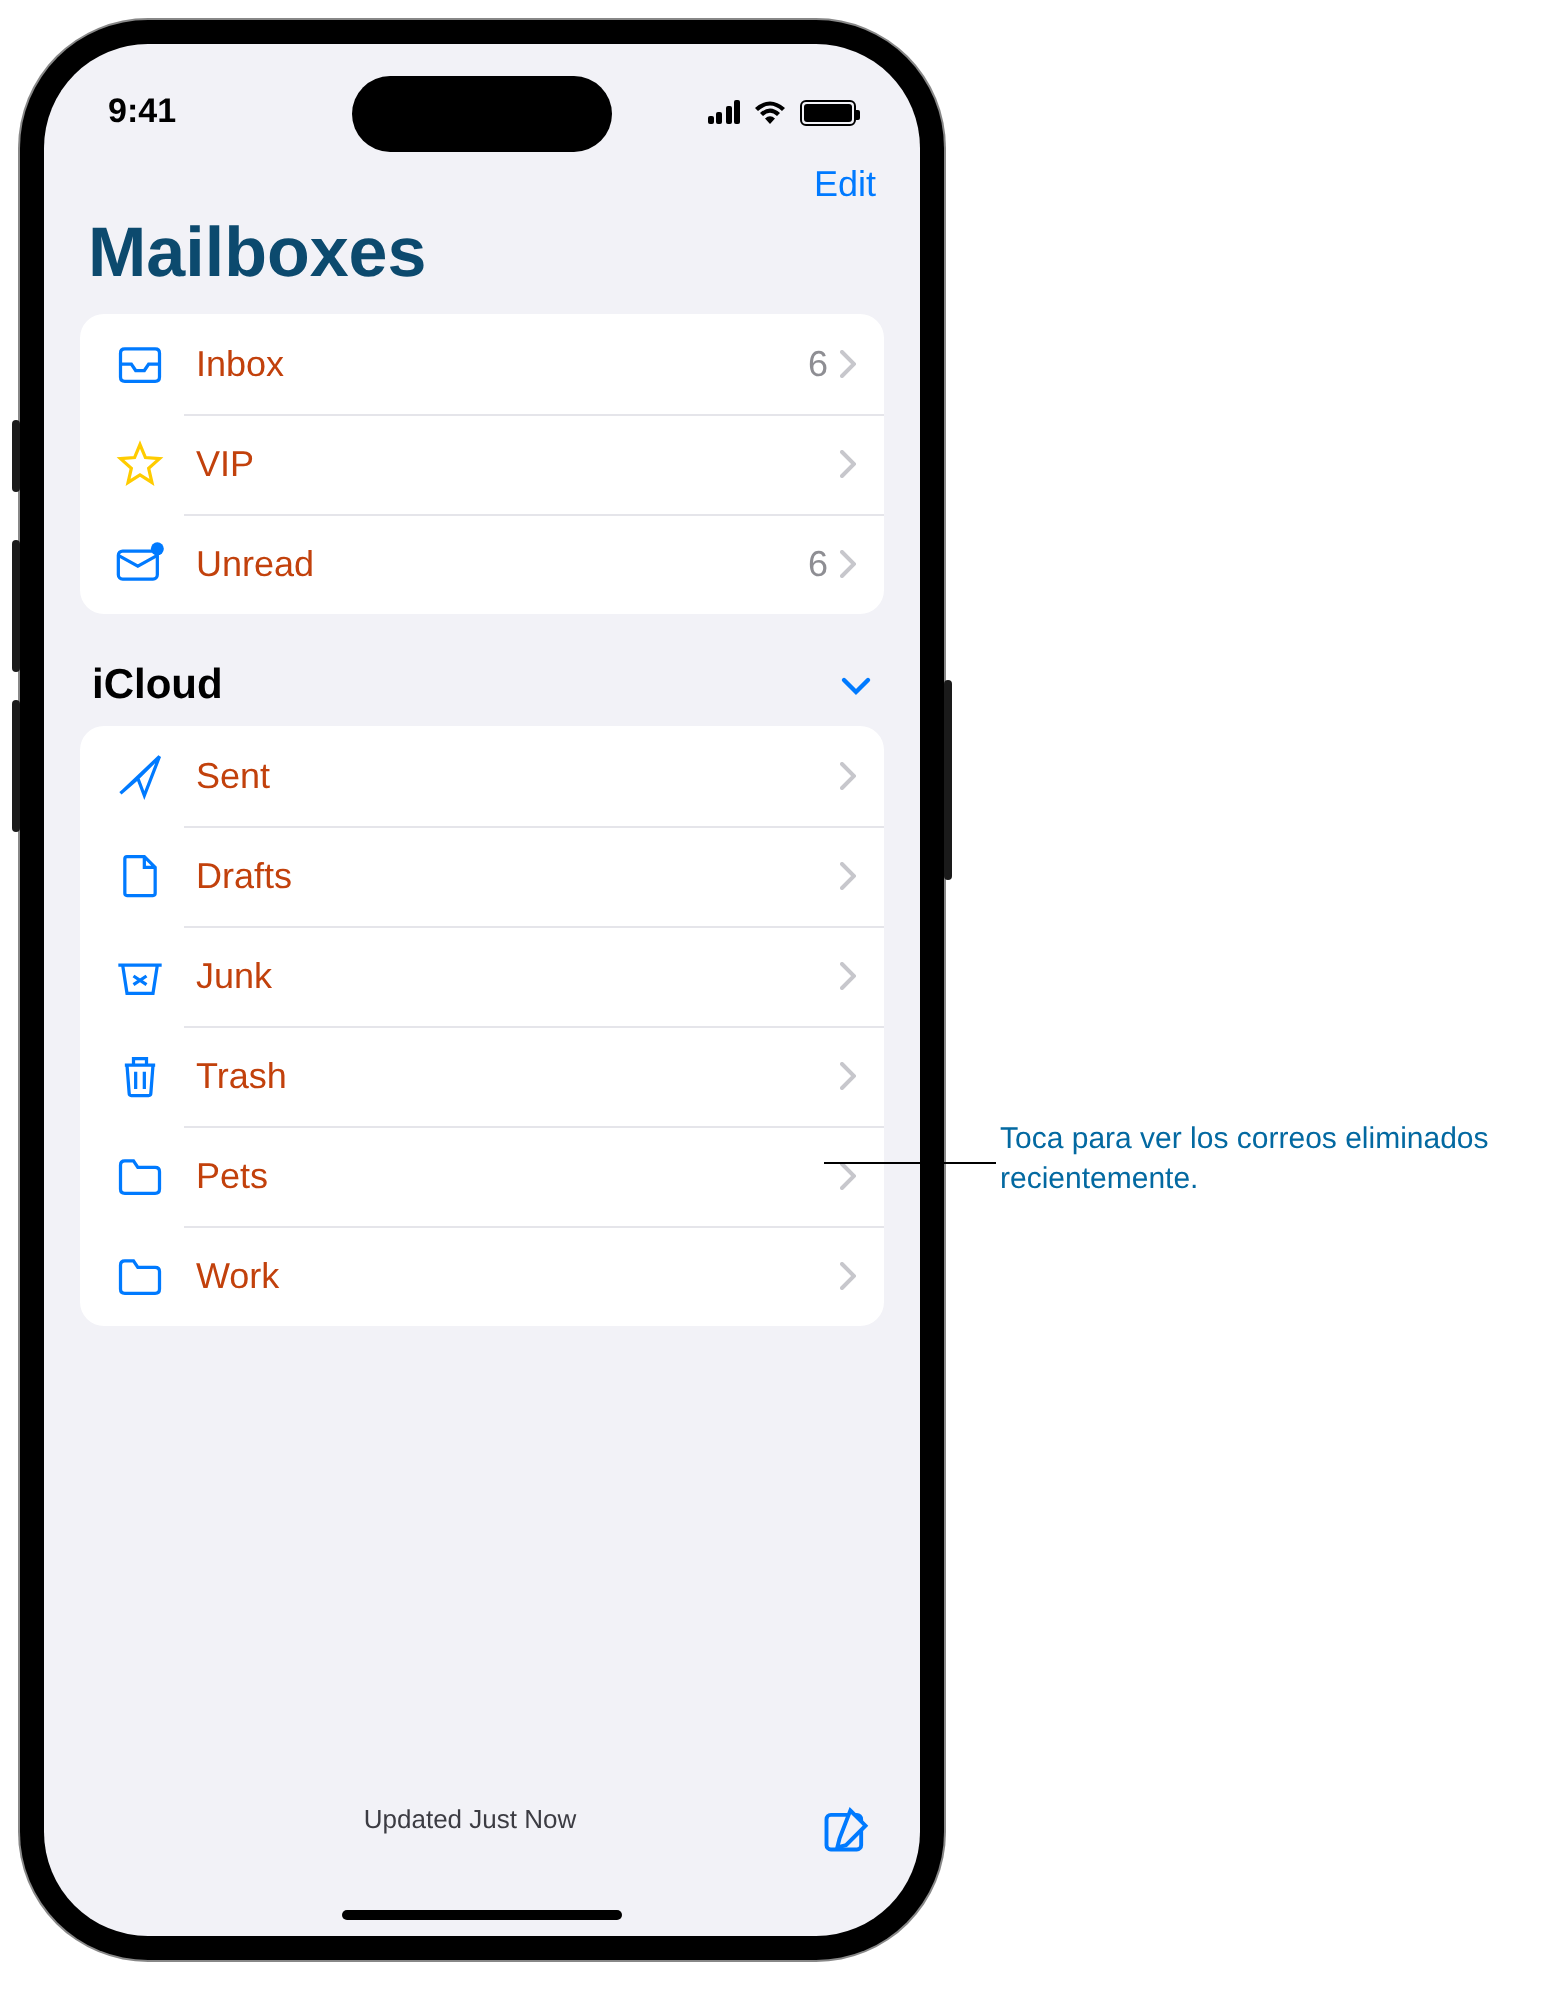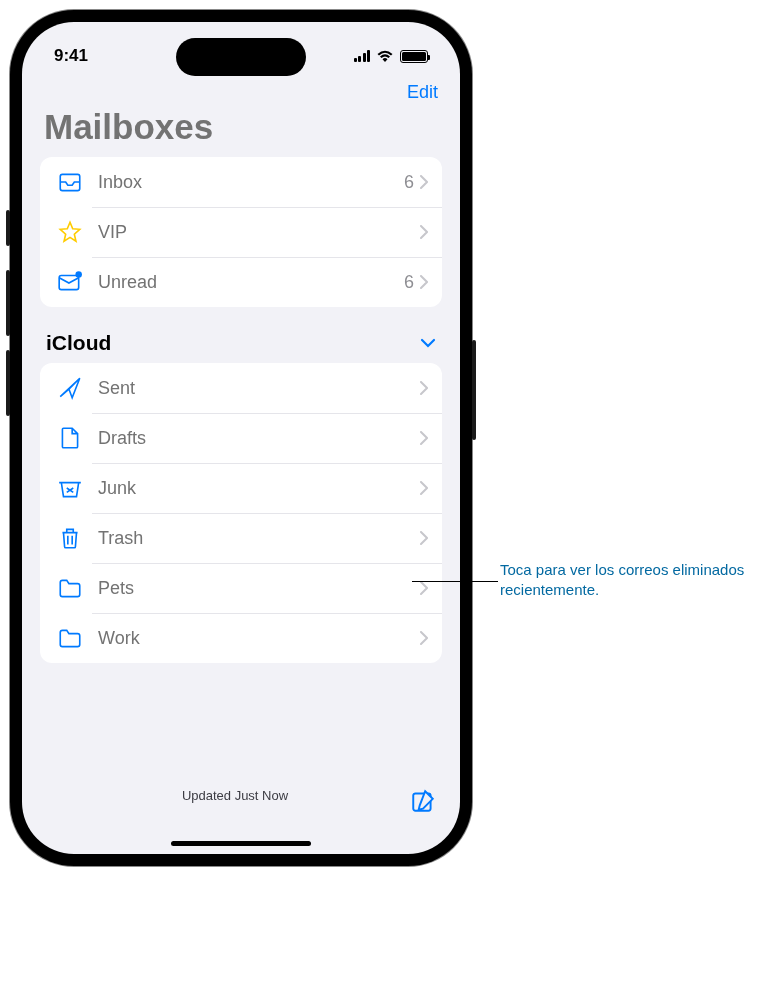--- a/index.html
+++ b/index.html
@@ -13,21 +13,21 @@
       background: #fff;
       width: 782px;
       height: 1008px;
       position: relative;
     }
     .phone-frame {
       position: absolute;
       left: 10px;
       top: 10px;
       width: 462px;
-      height: 856px;
+      height: 970px;
       border-radius: 64px;
       background: #000;
       padding: 12px;
       box-shadow: 0 0 0 1px #888;
     }
     .phone-side-btn {
       position: absolute;
       background: #1a1a1a;
       border-radius: 2px;
     }
@@ -143,21 +143,21 @@
       color: #007aff;
       font-size: 18px;
       background: none;
       border: none;
       cursor: pointer;
     }
     .page-title {
       font-size: 35px;
       font-weight: 700;
       padding: 4px 22px 10px;
-      color: #737373;
+      color: #0c4a6e;
     }
     .content {
       flex: 1;
       padding: 0 18px;
       overflow: hidden;
     }
     .list-group {
       background: #fff;
       border-radius: 12px;
       overflow: hidden;
@@ -192,21 +192,21 @@
     .row-icon svg {
       width: 26px;
       height: 26px;
       stroke: #007aff;
       fill: none;
       stroke-width: 1.5;
     }
     .row-label {
       flex: 1;
       font-size: 18px;
-      color: #737373;
+      color: #c2410c;
     }
     .row-count {
       font-size: 18px;
       color: #8e8e93;
       margin-right: 6px;
     }
     .chevron {
       color: #c7c7cc;
       width: 8px;
       height: 14px;

